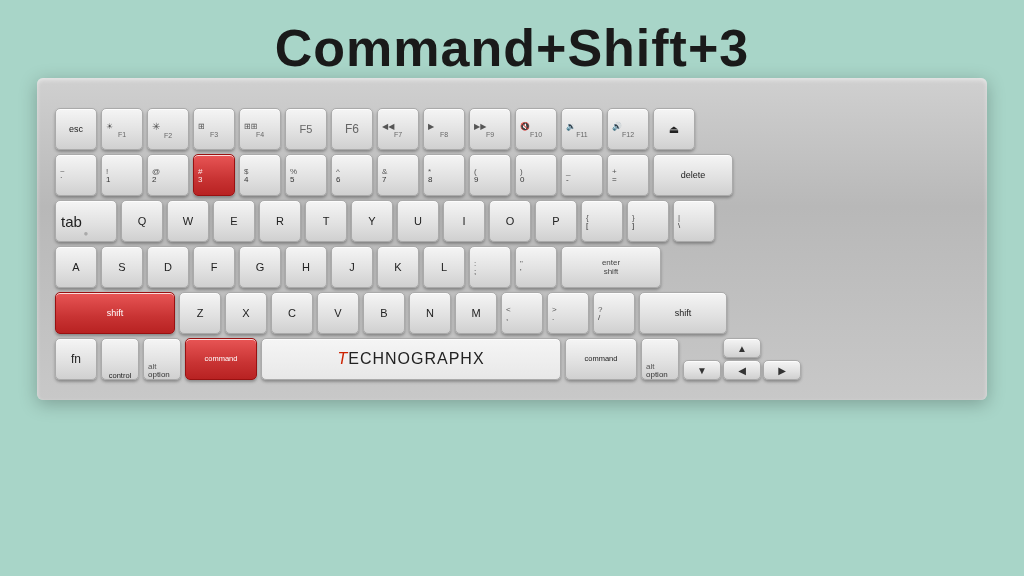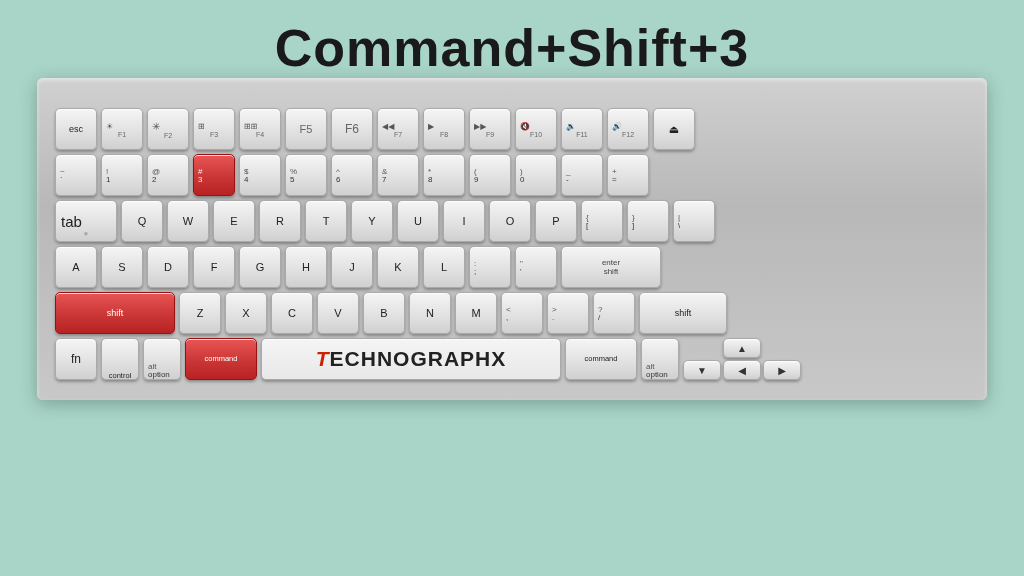--- a/index.html
+++ b/index.html
@@ -104,22 +104,22 @@
       box-shadow: 0 2px 3px rgba(0,0,0,0.3), inset 0 1px 0 rgba(255,255,255,0.8);
       display: flex;
       align-items: center;
       justify-content: center;
       height: 42px;
       min-width: 300px;
       cursor: pointer;
       flex-shrink: 0;
     }
     .logo-key .logo-text {
-      font-size: 21px;
-      font-weight: bold;
+      font-size: 16px;
+      font-weight: normal;
       color: #222;
       letter-spacing: 1px;
     }
     .logo-key .logo-text span.red-t {
       color: #cc2200;
       font-style: italic;
     }
     .key-small {
       min-width: 38px;
       height: 42px;
@@ -233,20 +233,23 @@
         <span class="top-label">)</span>
         <span class="bottom-label">0</span>
       </div>
     <div class="key">
         <span class="top-label">_</span>
         <span class="bottom-label">-</span>
       </div>
     <div class="key">
         <span class="top-label">+</span>
         <span class="bottom-label">=</span>
+      </div>
+    <div class="key key-delete">
+        <span class="main-label" style="font-size:9px">delete</span>
       </div>
   </div>
 
   <div class="key-row">
     <div class="key key-wide-15" style="align-items:flex-start;padding-left:5px;">
         <span class="main-label" style="font-size:15px">tab</span>
         <span class="sub-label" style="position:absolute;bottom:3px;left:0;right:0;text-align:center;font-size:8px;color:#aaa">●</span>
       </div>
     <div class="key">
         <span class="main-label">Q</span>

